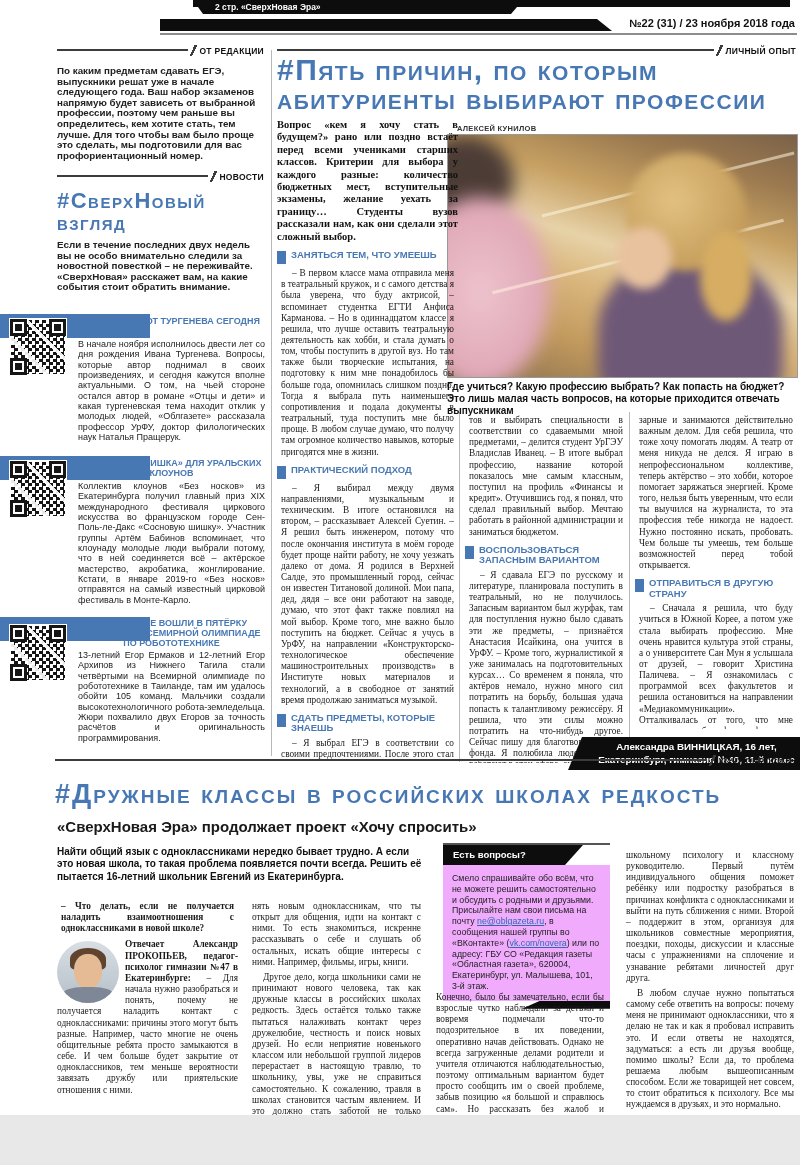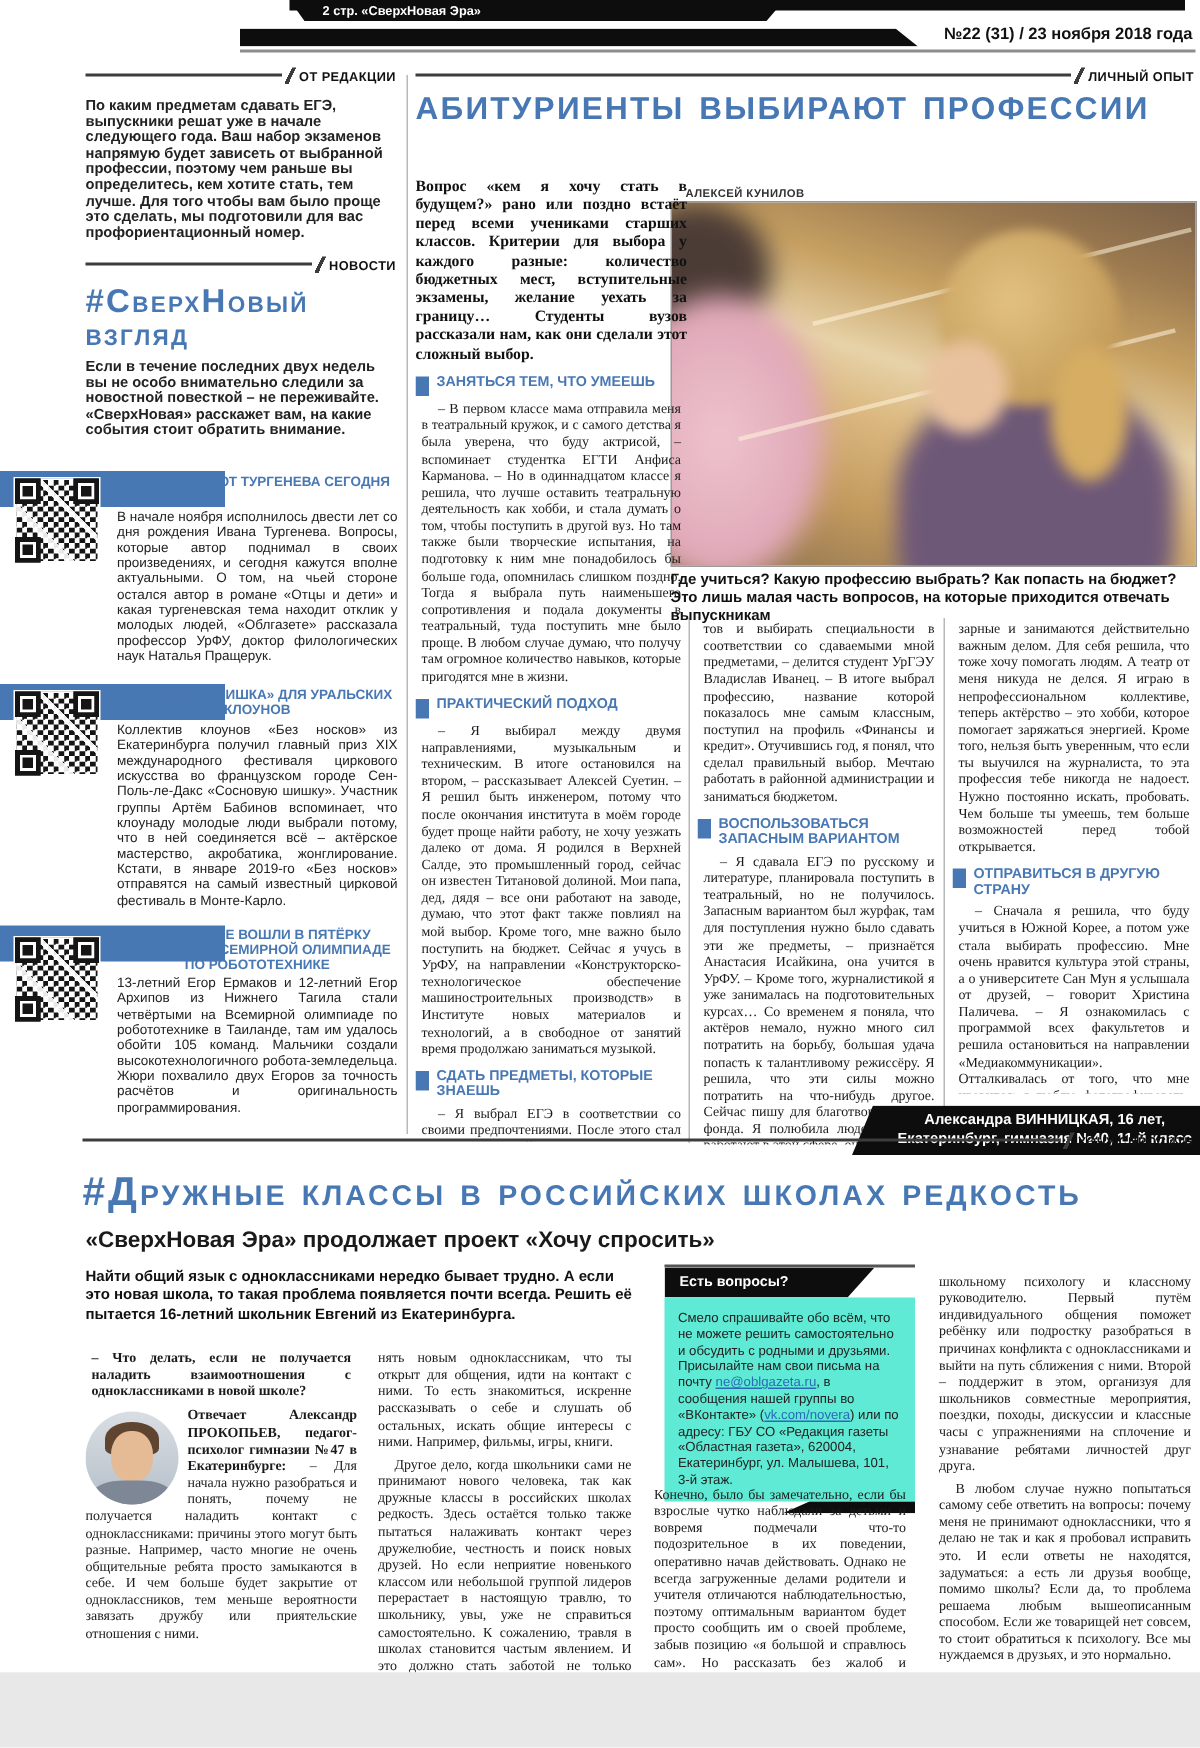--- a/index.html
+++ b/index.html
@@ -63,21 +63,21 @@
   .question{font-weight:700;}
   .avatar{float:left;width:62px;height:62px;border-radius:50%;overflow:hidden;position:relative;
           background:linear-gradient(#d9dee3,#b5bfc9);margin:2px 6px 2px 0;}
   .av-hair{position:absolute;left:13px;top:7px;width:36px;height:22px;border-radius:50% 50% 20% 20%;background:#5f4430;}
   .av-face{position:absolute;left:17px;top:13px;width:28px;height:34px;border-radius:46%;background:#e5bb95;}
   .av-body{position:absolute;left:6px;top:46px;width:50px;height:18px;border-radius:40% 40% 0 0;background:#7d8795;}
   .qbox{position:absolute;border-top:2px solid #555;}
   .qbox-head{position:relative;width:140px;height:20px;background:#0d0d0d;color:#fff;font-weight:700;font-size:9.5px;
              line-height:20px;padding-left:10px;box-sizing:border-box;
              clip-path:polygon(0 0,100% 0,calc(100% - 18px) 100%,0 100%);}
-  .qbox-body{background:#5eead4;font-size:8.8px;line-height:10.8px;color:#222;padding:8px 9px 9px 9px;}
+  .qbox-body{background:#f0abfc;font-size:8.8px;line-height:10.8px;color:#222;padding:8px 9px 9px 9px;}
   .qbox-bot{position:absolute;right:0;bottom:-8px;width:88px;height:8px;background:#0d0d0d;
             clip-path:polygon(18px 0,100% 0,100% 100%,0 100%);}
   .link{color:#2a6bb5;text-decoration:underline;cursor:pointer;}
 </style>
 </head>
 <body>
 
 <div class="page">
 
   <div class="topstrip"></div>
@@ -142,20 +142,21 @@
     <div class="pat"></div>
       <div class="mask"></div>
       <div class="f f1"></div>
       <div class="f f2"></div>
       <div class="f f3"></div>
   </div>
   <div class="abs news-item-title" style="left:78px;top:618px;width:187px">ТАГИЛЬЧАНЕ ВОШЛИ В ПЯТЁРКУ ЛУЧШИХ НА ВСЕМИРНОЙ ОЛИМПИАДЕ ПО РОБОТОТЕХНИКЕ</div>
   <div class="abs news-item-text" style="left:78px;top:650px;width:187px;height:96px;overflow:hidden">13-летний Егор Ермаков и 12-летний Егор Архипов из Нижнего Тагила стали четвёртыми на Всемирной олимпиаде по робототехнике в Таиланде, там им удалось обойти 105 команд. Мальчики создали высокотехнологичного робота-земледельца. Жюри похвалило двух Егоров за точность расчётов и оригинальность программирования.</div>
 
   <div class="abs headline main-headline" style="left:277px;top:55px;width:523px">
+    <div>#Пять причин, по которым</div>
     <div>абитуриенты выбирают профессии</div>
   </div>
 
   <div class="abs credit" style="left:457px;top:124px">АЛЕКСЕЙ КУНИЛОВ</div>
   <div class="photo" style="left:447px;top:134px;width:349px;height:242px">
     <div class="blob" style="left:-34px;top:0;width:100px;height:90px;background:#4c3c36;filter:blur(9px)"></div>
     <div class="blob" style="left:-38px;top:62px;width:140px;height:190px;background:radial-gradient(#eec4ce,#d898ab);filter:blur(9px)"></div>
     <div class="ph-deskline" style="left:90px;top:48px;width:260px"></div>
     <div class="ph-deskline" style="left:40px;top:120px;width:300px"></div>
     <div class="blob" style="left:150px;top:118px;width:185px;height:160px;background:#6e5878;filter:blur(7px);border-radius:48% 48% 30% 30%"></div>

